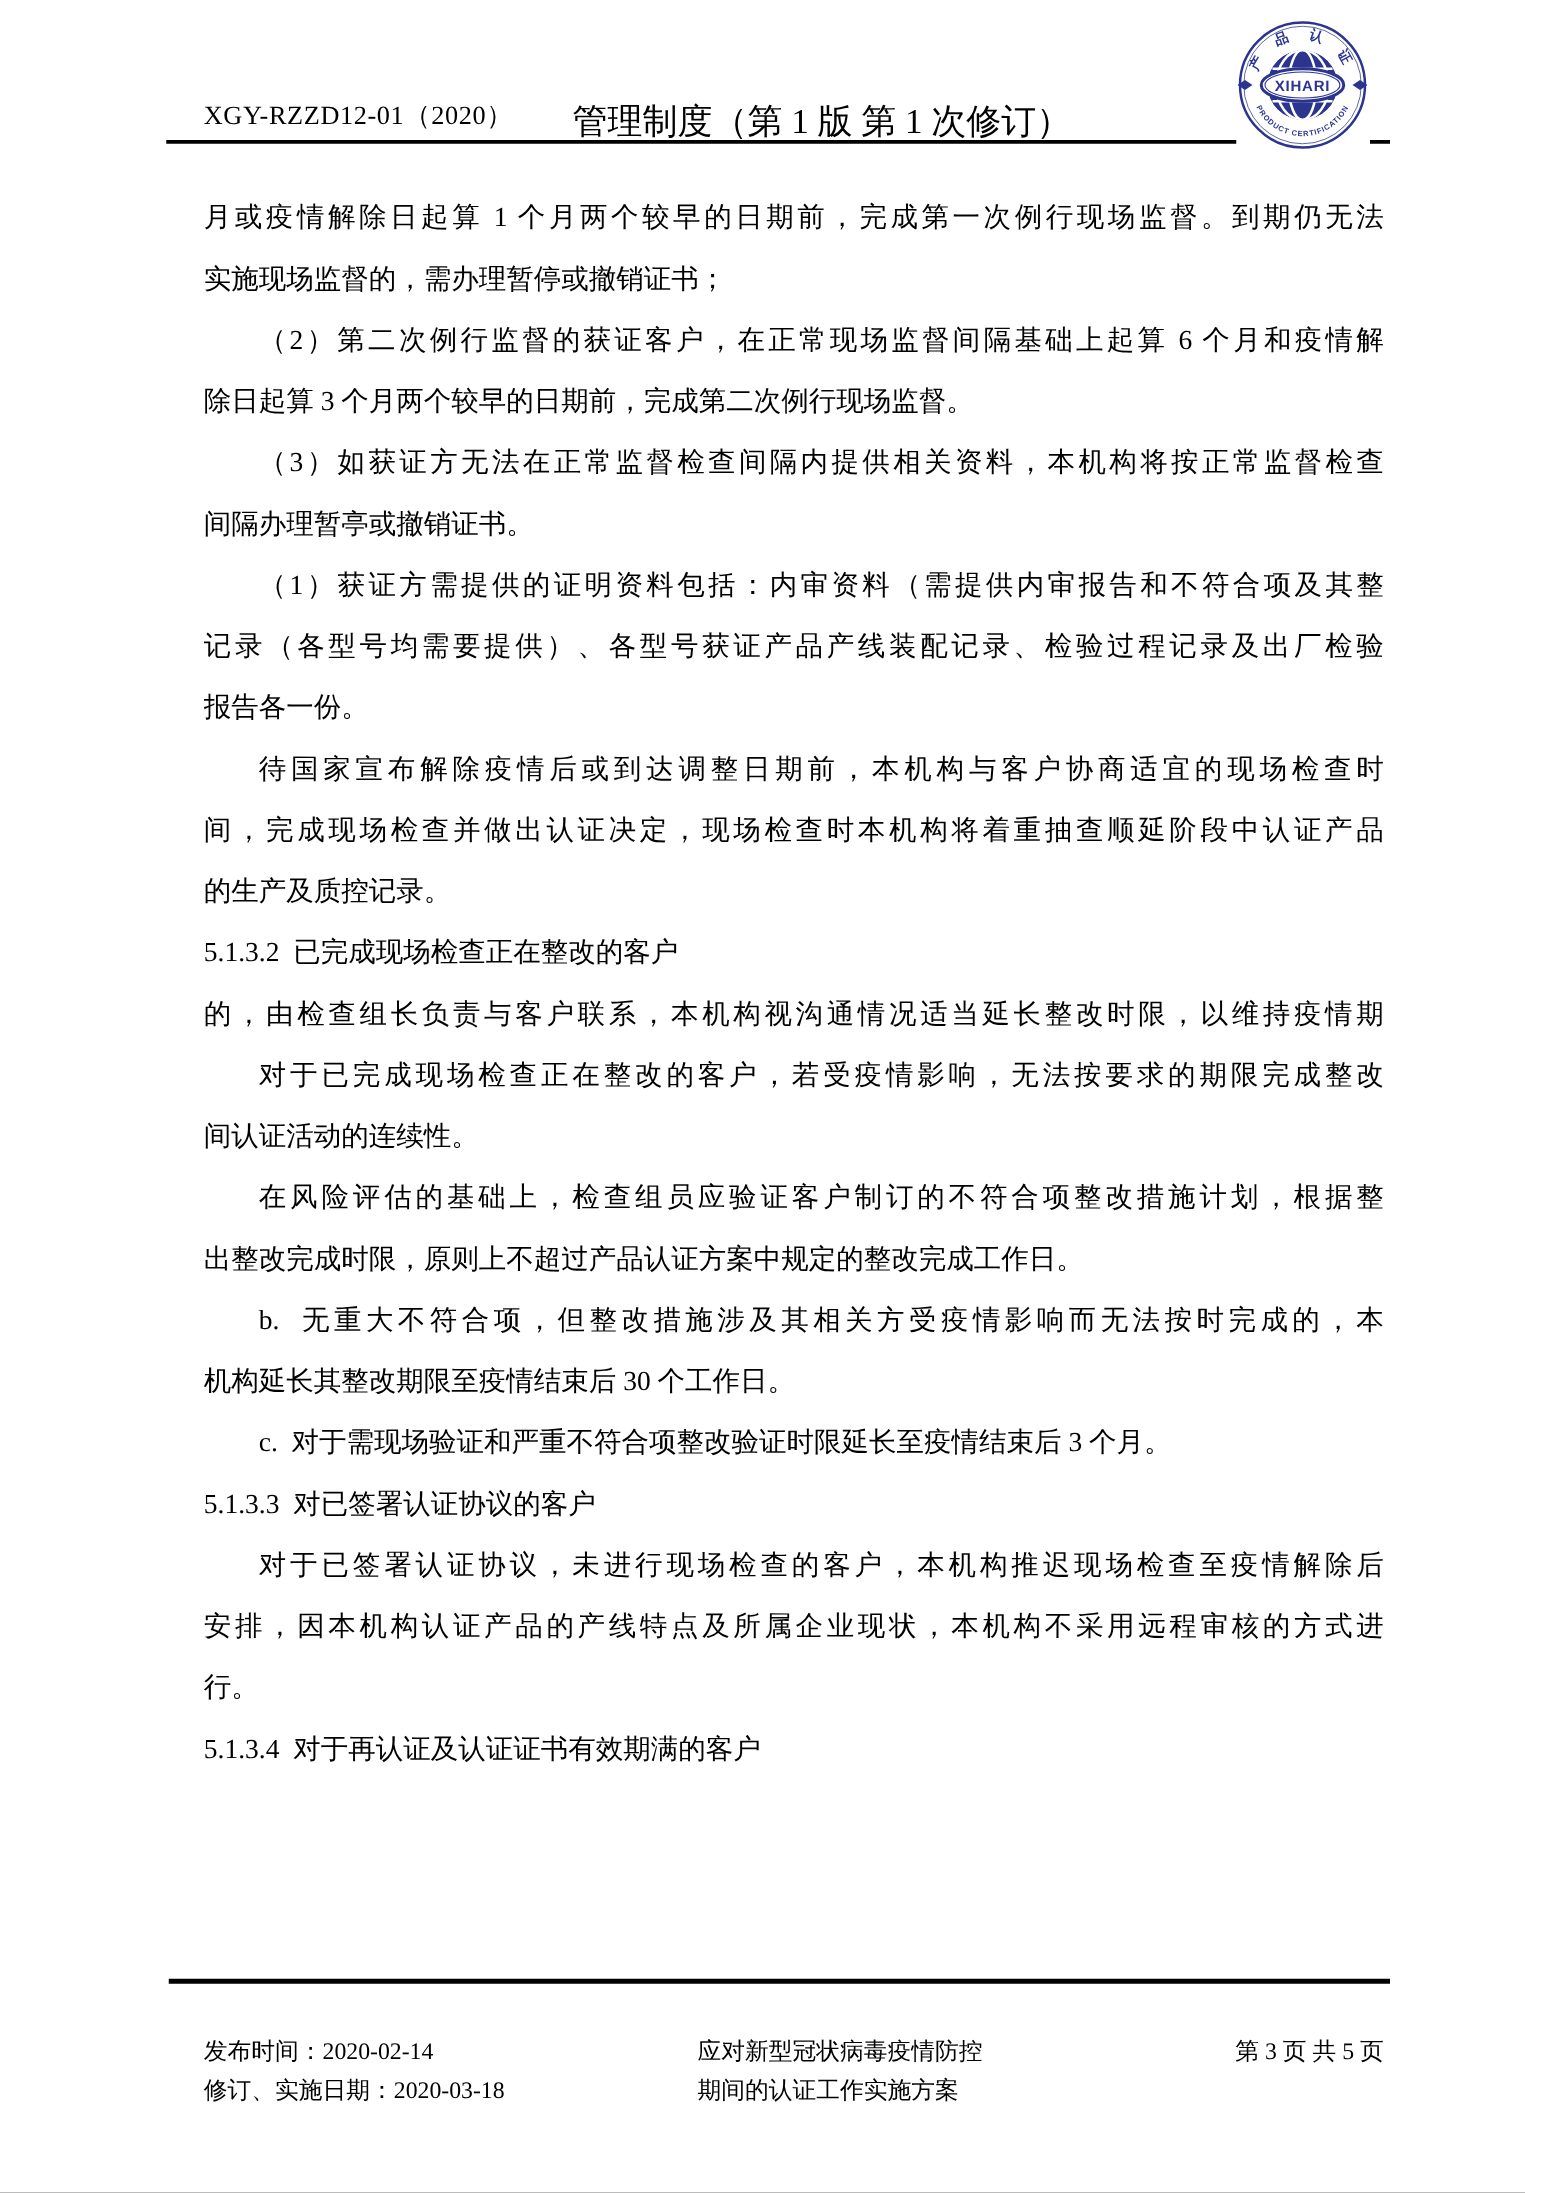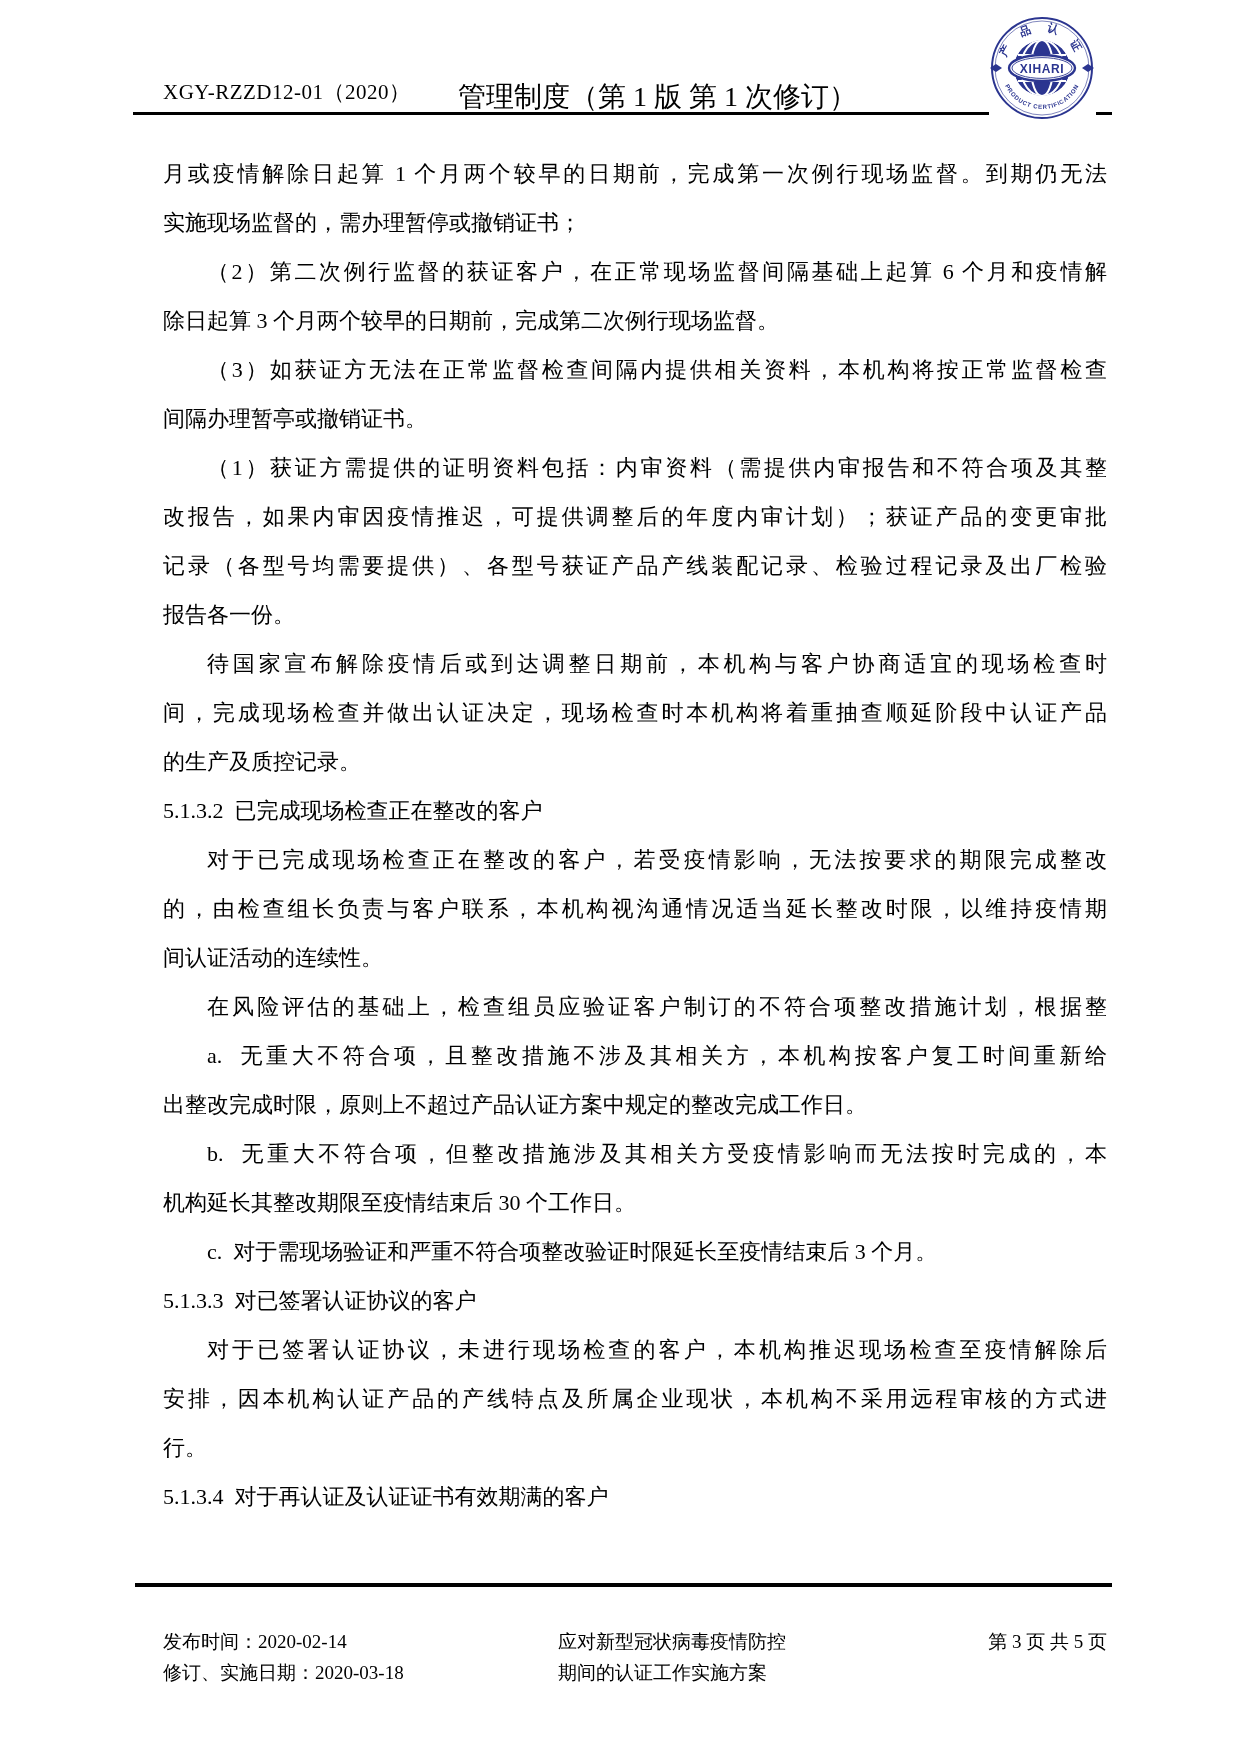--- a/index.html
+++ b/index.html
@@ -75,32 +75,30 @@
   </svg>
 
   <div class="content">
     <div class="line">月或疫情解除日起算 1 个月两个较早的日期前，完成第一次例行现场监督。到期仍无法</div>
     <div class="line end">实施现场监督的，需办理暂停或撤销证书；</div>
     <div class="line ind">（2）第二次例行监督的获证客户，在正常现场监督间隔基础上起算 6 个月和疫情解</div>
     <div class="line end">除日起算 3 个月两个较早的日期前，完成第二次例行现场监督。</div>
     <div class="line ind">（3）如获证方无法在正常监督检查间隔内提供相关资料，本机构将按正常监督检查</div>
     <div class="line end">间隔办理暂亭或撤销证书。</div>
     <div class="line ind">（1）获证方需提供的证明资料包括：内审资料（需提供内审报告和不符合项及其整</div>
-    <div class="line">改报告，如果内审因疫情推迟，可提供调整后的年度内审计划）；获证产品的变更审批</div>
     <div class="line">记录（各型号均需要提供）、各型号获证产品产线装配记录、检验过程记录及出厂检验</div>
     <div class="line end">报告各一份。</div>
     <div class="line ind">待国家宣布解除疫情后或到达调整日期前，本机构与客户协商适宜的现场检查时</div>
     <div class="line">间，完成现场检查并做出认证决定，现场检查时本机构将着重抽查顺延阶段中认证产品</div>
     <div class="line end">的生产及质控记录。</div>
     <div class="line end">5.1.3.2  已完成现场检查正在整改的客户</div>
+    <div class="line">的，由检查组长负责与客户联系，本机构视沟通情况适当延长整改时限，以维持疫情期</div>
     <div class="line ind">对于已完成现场检查正在整改的客户，若受疫情影响，无法按要求的期限完成整改</div>
-    <div class="line">的，由检查组长负责与客户联系，本机构视沟通情况适当延长整改时限，以维持疫情期</div>
     <div class="line end">间认证活动的连续性。</div>
     <div class="line ind">在风险评估的基础上，检查组员应验证客户制订的不符合项整改措施计划，根据整</div>
-    <div class="line ind">a.  无重大不符合项，且整改措施不涉及其相关方，本机构按客户复工时间重新给</div>
     <div class="line end">出整改完成时限，原则上不超过产品认证方案中规定的整改完成工作日。</div>
     <div class="line ind">b.  无重大不符合项，但整改措施涉及其相关方受疫情影响而无法按时完成的，本</div>
     <div class="line end">机构延长其整改期限至疫情结束后 30 个工作日。</div>
     <div class="line end ind">c.  对于需现场验证和严重不符合项整改验证时限延长至疫情结束后 3 个月。</div>
     <div class="line end">5.1.3.3  对已签署认证协议的客户</div>
     <div class="line ind">对于已签署认证协议，未进行现场检查的客户，本机构推迟现场检查至疫情解除后</div>
     <div class="line">安排，因本机构认证产品的产线特点及所属企业现状，本机构不采用远程审核的方式进</div>
     <div class="line end">行。</div>
     <div class="line end">5.1.3.4  对于再认证及认证证书有效期满的客户</div>
   </div>

